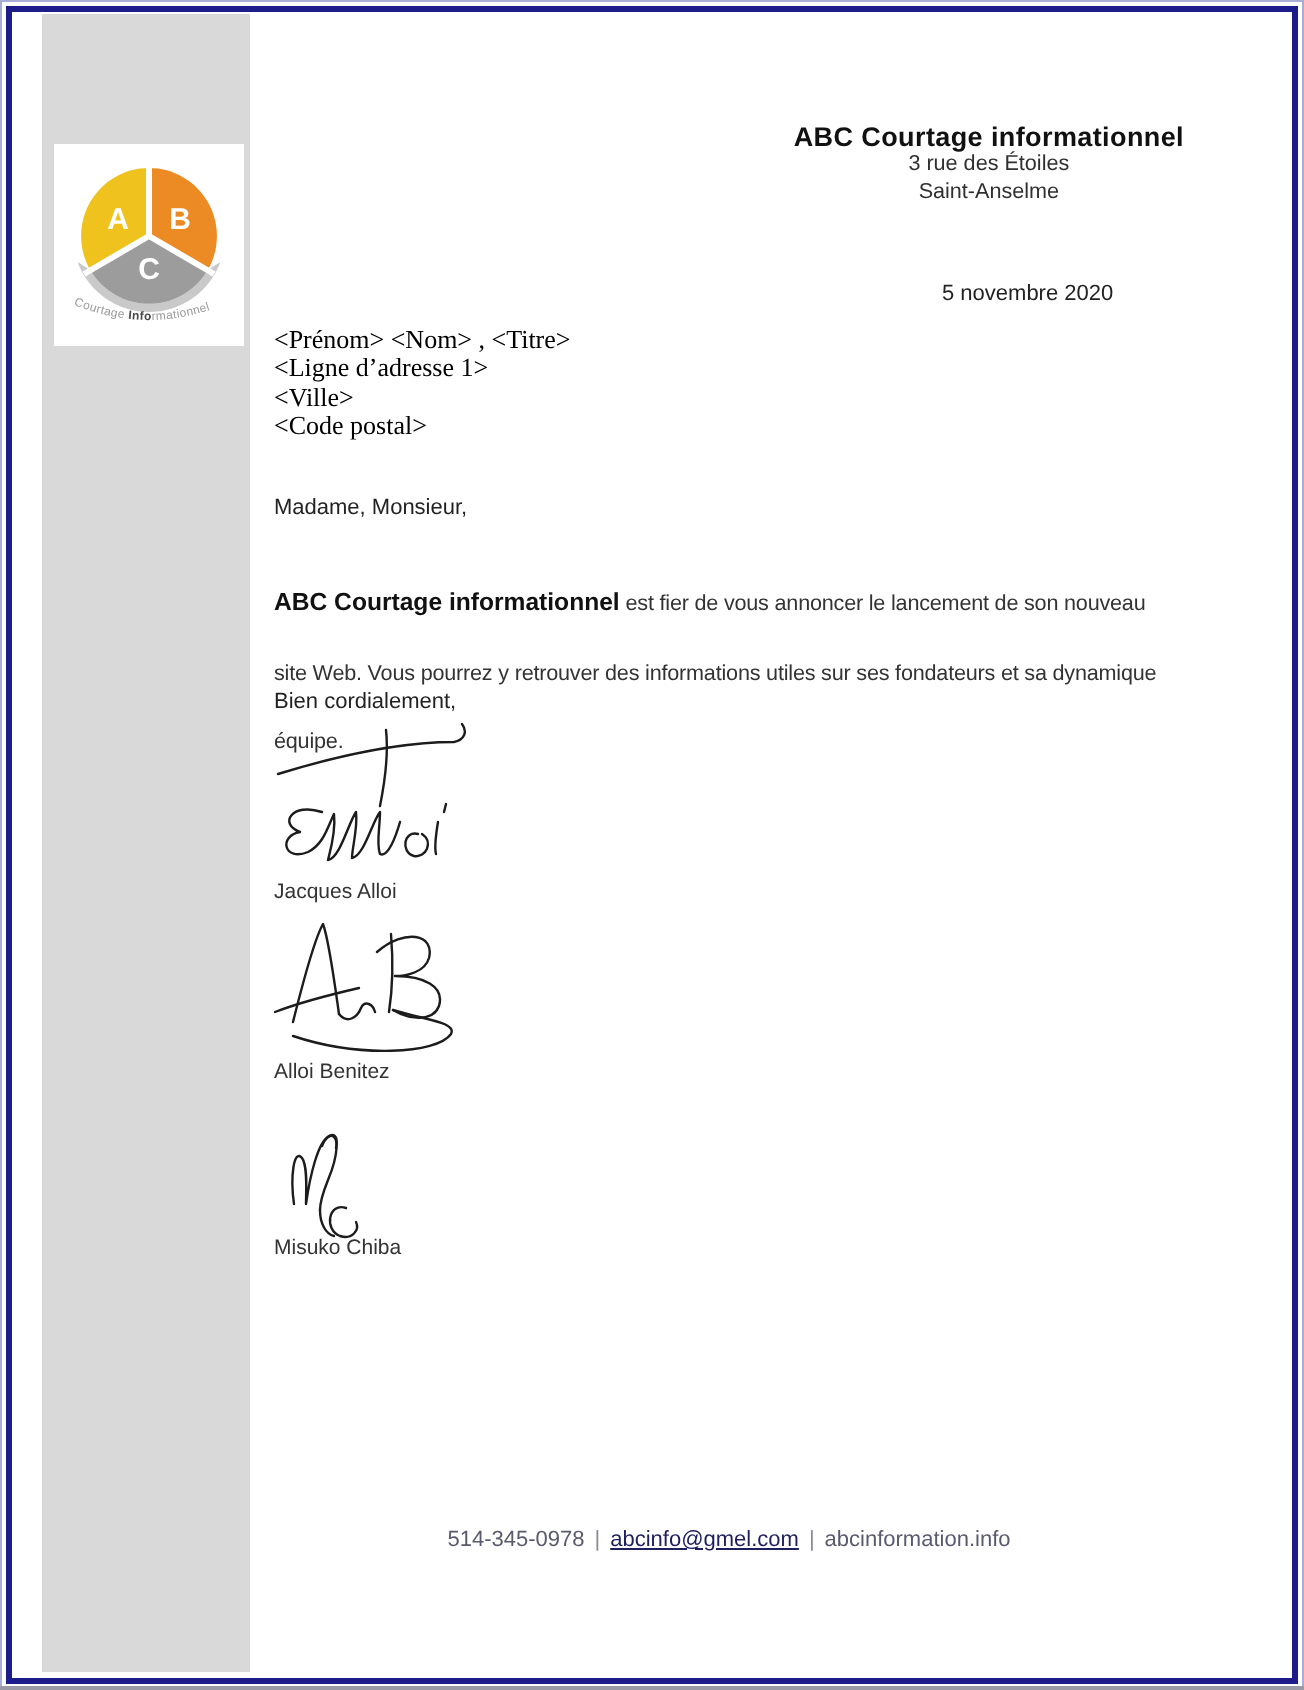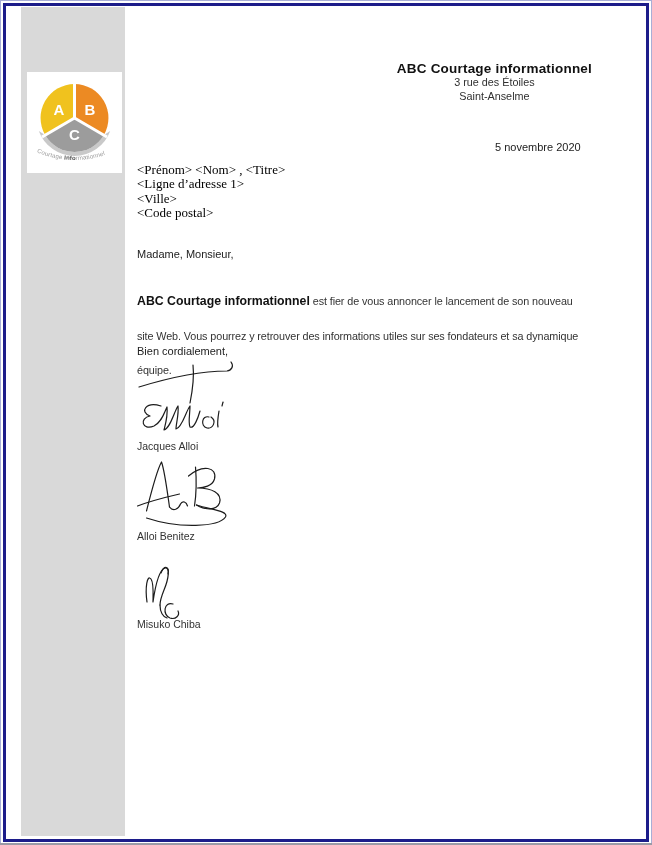--- a/index.html
+++ b/index.html
@@ -16,21 +16,21 @@
   .frame-shadow{position:absolute;left:0;right:0;bottom:0;height:2px;background:#9a9aa6;z-index:6;}
 
   .sidebar{position:absolute;left:21px;top:7px;width:104px;height:829px;background:#d9d9d9;}
 
   .logo-box{position:absolute;left:27px;top:72px;width:95px;height:101px;background:#ffffff;}
 
   .company-block{position:absolute;right:60px;top:61px;text-align:right;}
   .company-name{font-size:13.5px;font-weight:bold;color:#111;letter-spacing:.2px;line-height:15px;}
   .company-line{font-size:10.8px;color:#303030;line-height:13.5px;text-align:center;}
 
-  .date-line{position:absolute;left:471px;top:141px;font-size:11px;color:#222;margin-left:24px;}
+  .date-line{position:absolute;left:471px;top:141px;font-size:11px;color:#222;}
 
   .recipient{position:absolute;left:137px;top:163px;font-family:"Liberation Serif", serif;font-size:13px;color:#000;line-height:14.3px;}
 
   .salutation{position:absolute;left:137px;top:248px;font-size:11px;color:#222;}
 
   .body-text{position:absolute;left:137px;top:276px;width:470px;font-size:10.8px;color:#333;line-height:18.5px;letter-spacing:-0.1px;}
   .body-text .line{white-space:nowrap;margin-top:16px;}
   .bold-lead{font-size:12.3px;font-weight:bold;color:#111;letter-spacing:0;}
 
   .closing{position:absolute;left:137px;top:345px;font-size:11px;color:#222;}
@@ -126,17 +126,20 @@
   <div class="sig-name" style="top:530px;">Alloi Benitez</div>
 
   <svg class="sig-svg" style="left:140px;top:562px;" width="52" height="62" viewBox="0 0 52 62">
     <path class="sigstroke" d="M7,40 C5,26 7,12 11,17 C14,21 13,34 13,40 C15,26 19,8 25,6 C30,5 29,16 24,28 C22,33 20,38 20,43"></path>
     <path class="sigstroke" d="M21,11 C24,3 30,4 28,12"></path>
     <path class="sigstroke" d="M33,42 C24,39 22,53 30,56 C36,58 40,53 38,49"></path>
     <path class="sigstroke" d="M20,43 C20,50 23,55 27,56"></path>
   </svg>
   <div class="sig-name" style="top:618px;">Misuko Chiba</div>
 
+  <div class="footer">
+    <span>514-345-0978</span><span class="sep">|</span><span class="email-link">abcinfo@gmel.com</span><span class="sep">|</span><span>abcinformation.info</span>
+  </div>
 
   <div class="frame-outer"></div>
   <div class="frame-inner"></div>
   <div class="frame-shadow"></div>
 </div>
 
 </body></html>

